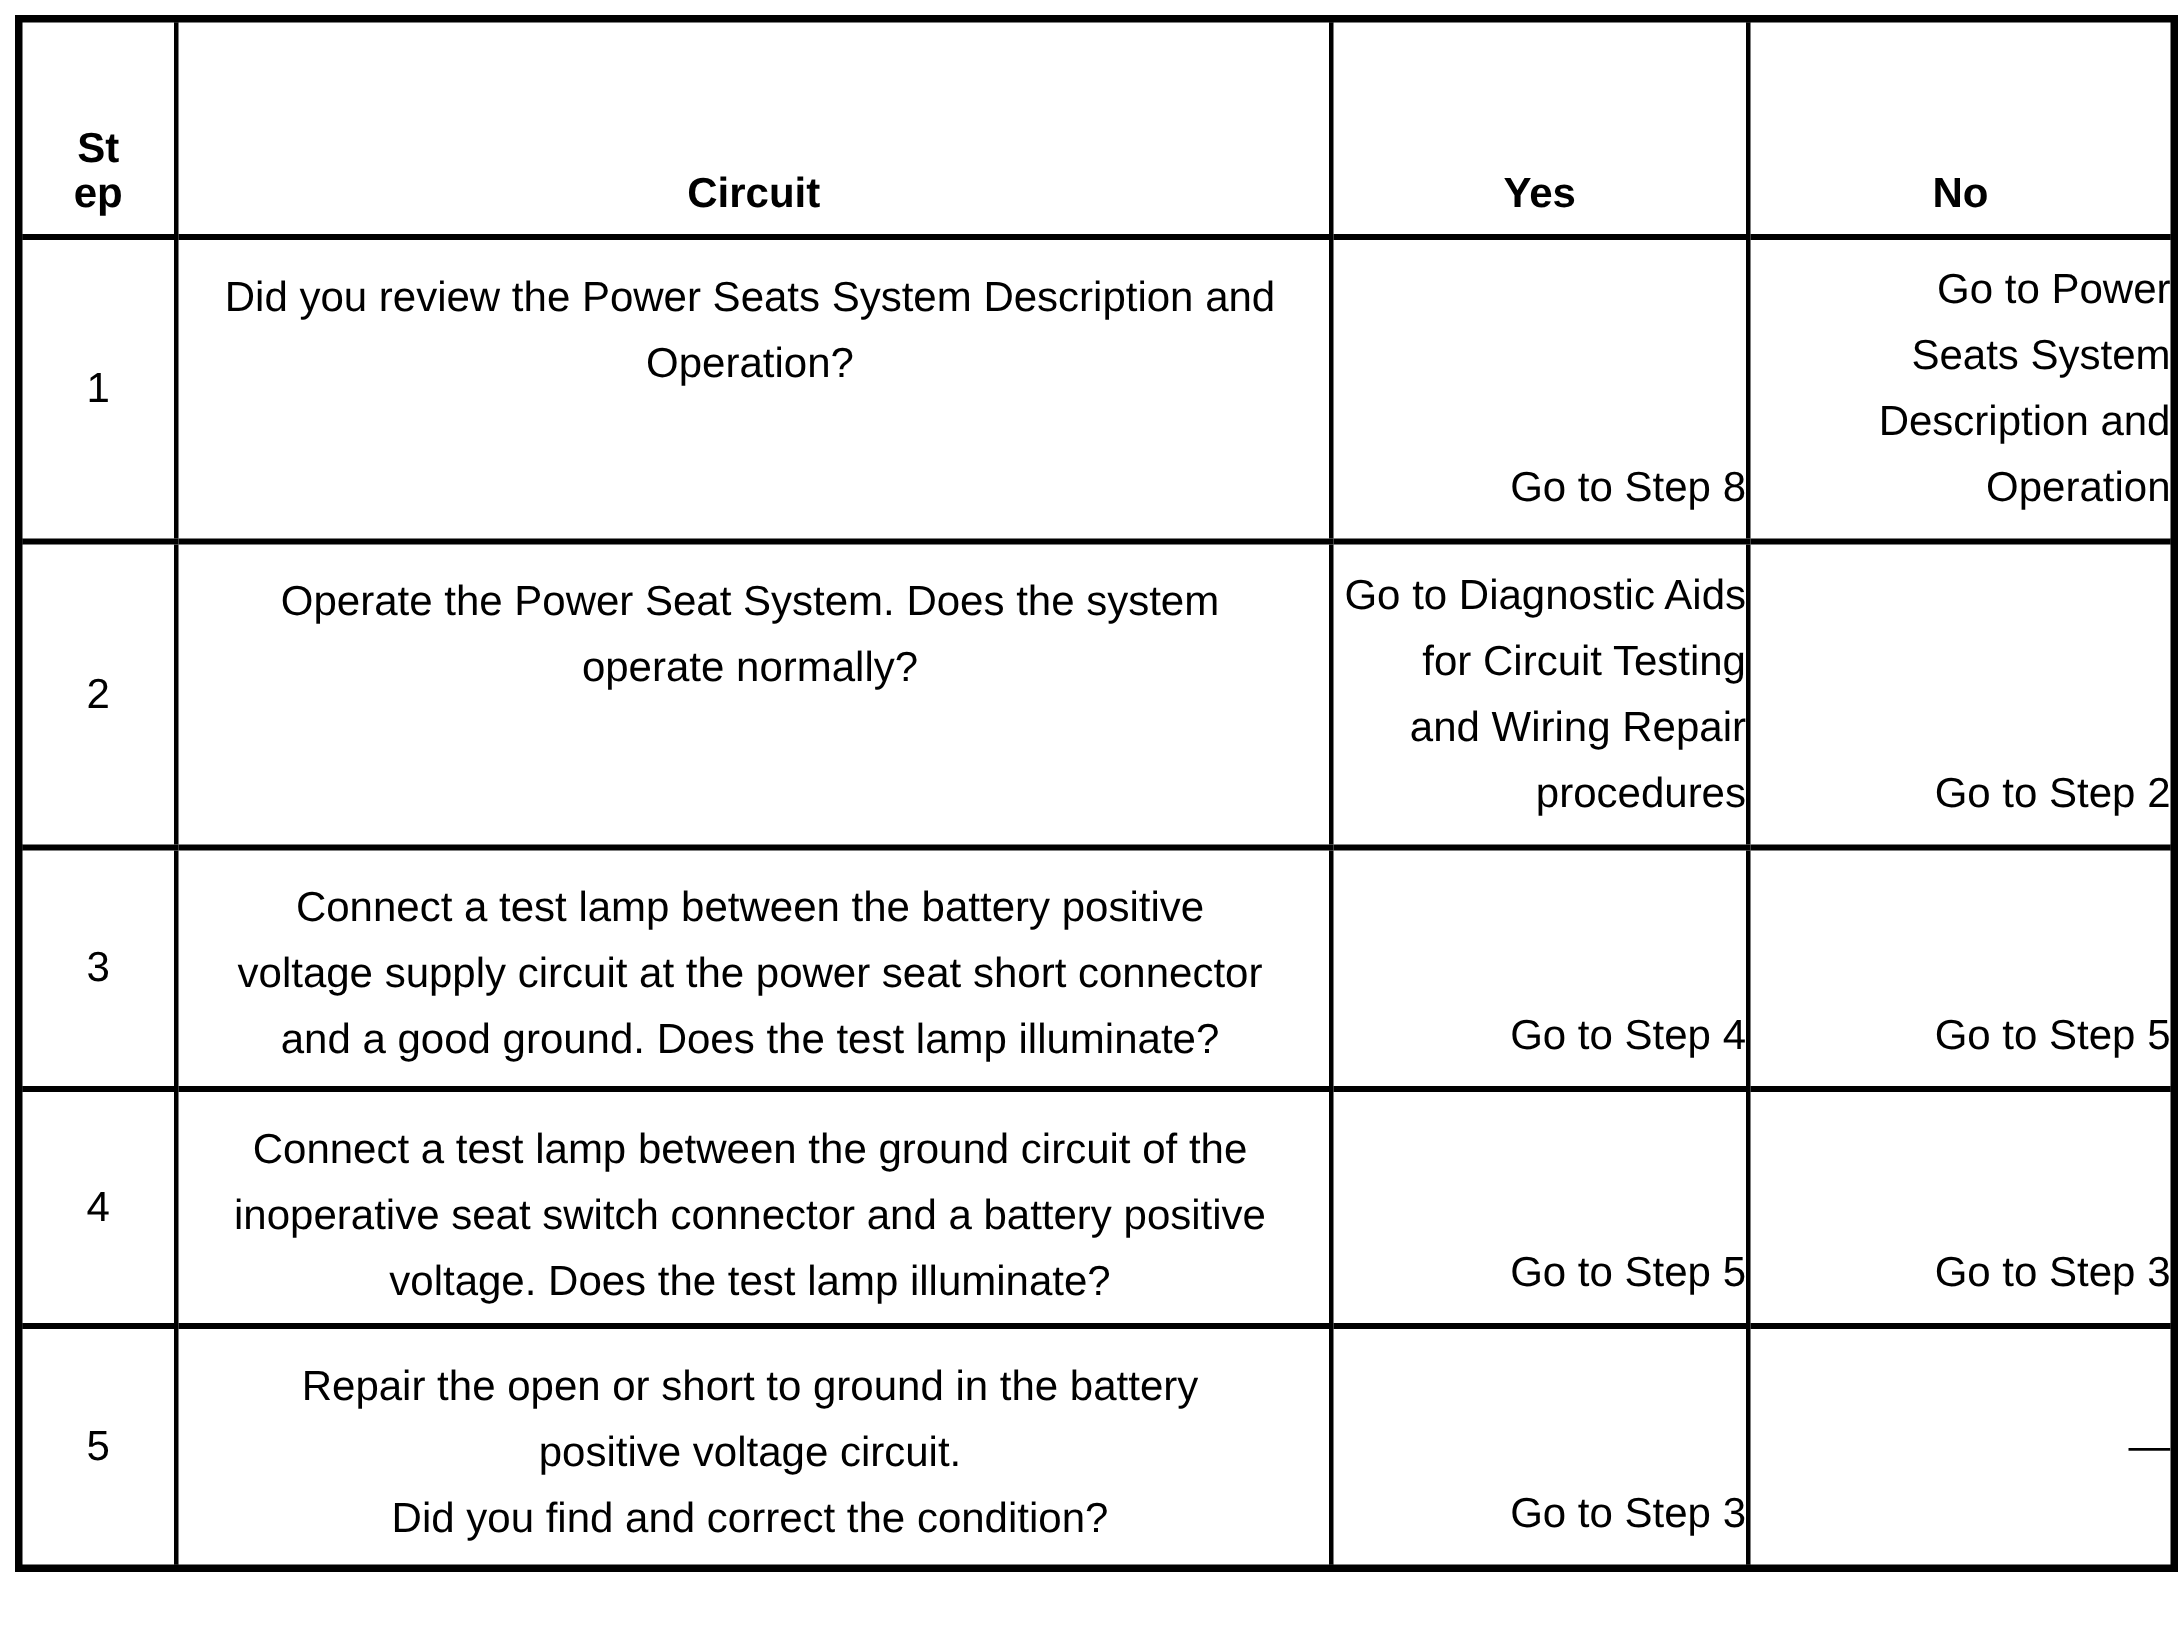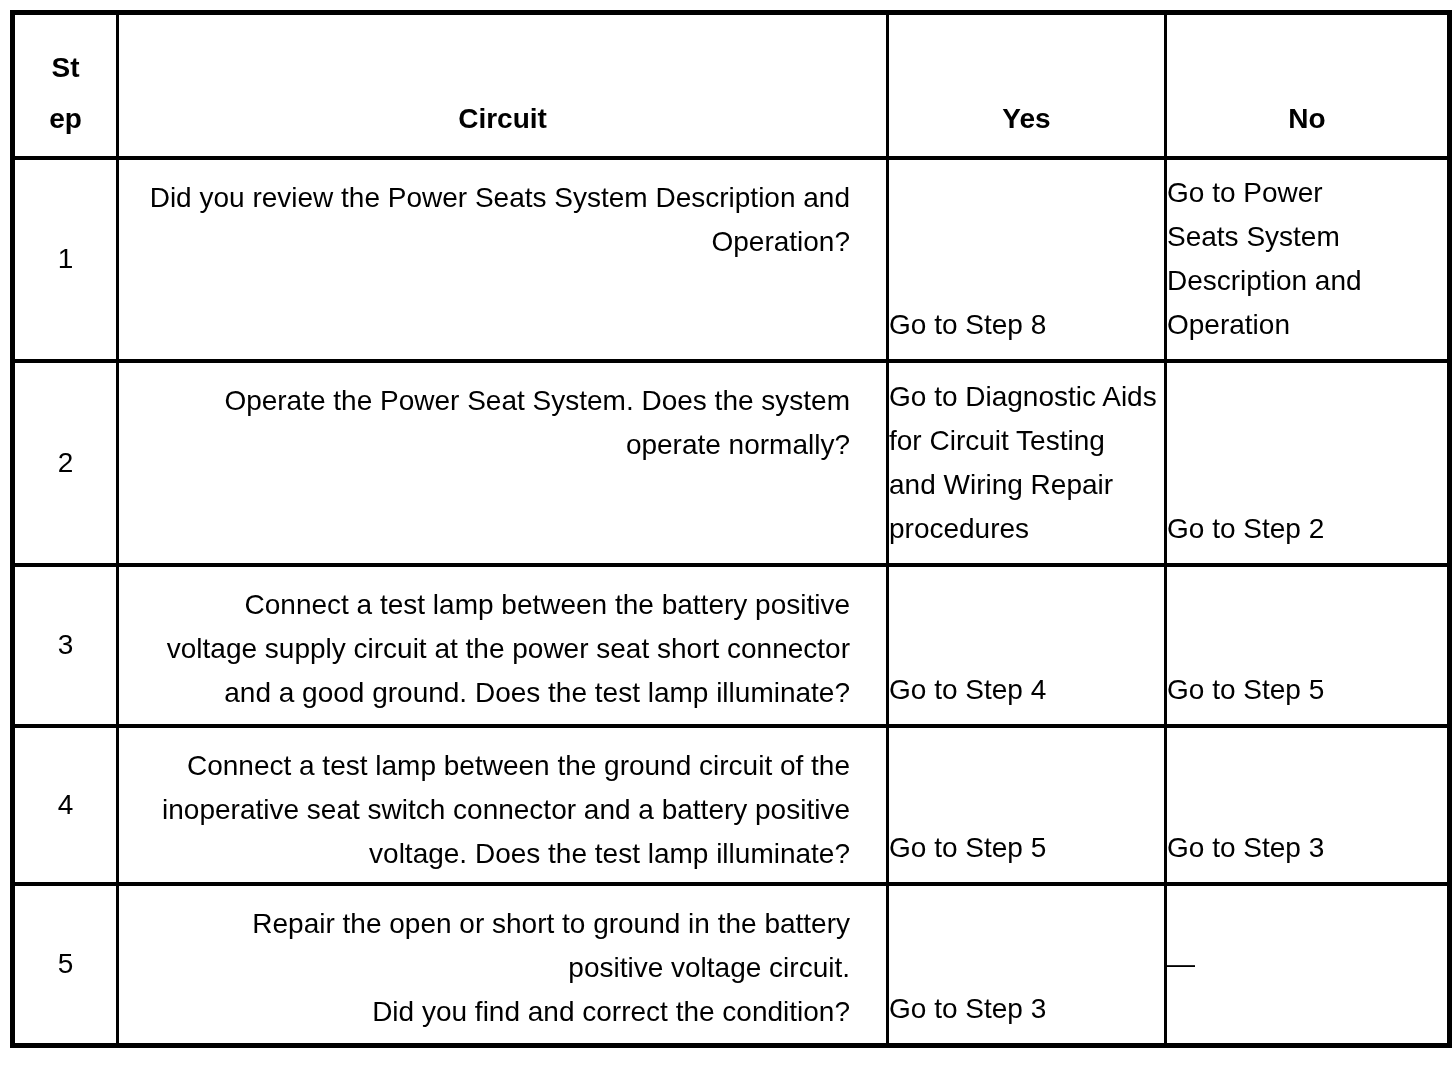--- a/index.html
+++ b/index.html
@@ -45,39 +45,39 @@
   tr.r2       { height: 204px; }
   tr.r3       { height: 161px; }
   tr.r4       { height: 158px; }
   tr.r5       { height: 162px; }
 
   th {
     font-weight: bold;
     text-align: center;
     vertical-align: bottom;
     padding-bottom: 12px;
-    line-height: 51px;
+    line-height: 30px;
   }
   th .wrap-narrow {
     display: inline-block;
     width: 48px; 
   }
 
   td.step {
     text-align: center;
     vertical-align: middle;
   }
   td.action {
-    text-align: right;
+    text-align: center;
     vertical-align: top;
-    padding: 16px 36px 0 15px;
+    padding: 16px 20px 0 15px;
     white-space: pre-line;
   }
   td.yes, td.no {
-    text-align: left;
+    text-align: right;
     vertical-align: bottom;
     padding-bottom: 12px;
     white-space: pre-line;
   }
   td.vmid {
     vertical-align: middle;
     padding-bottom: 0;
   }
 </style>
 </head>

